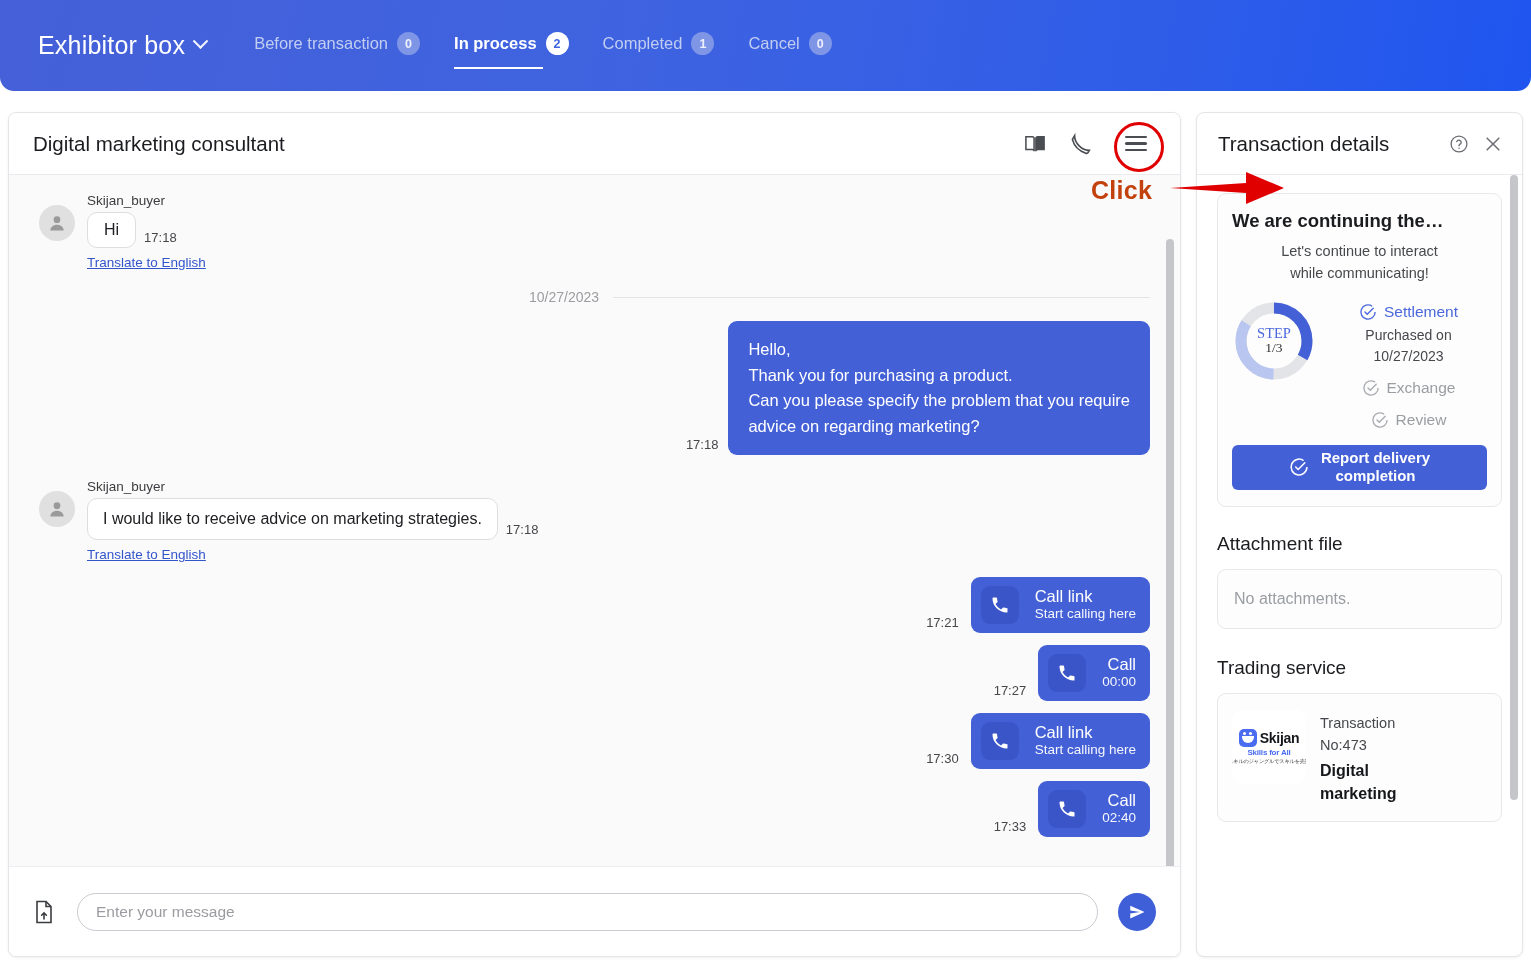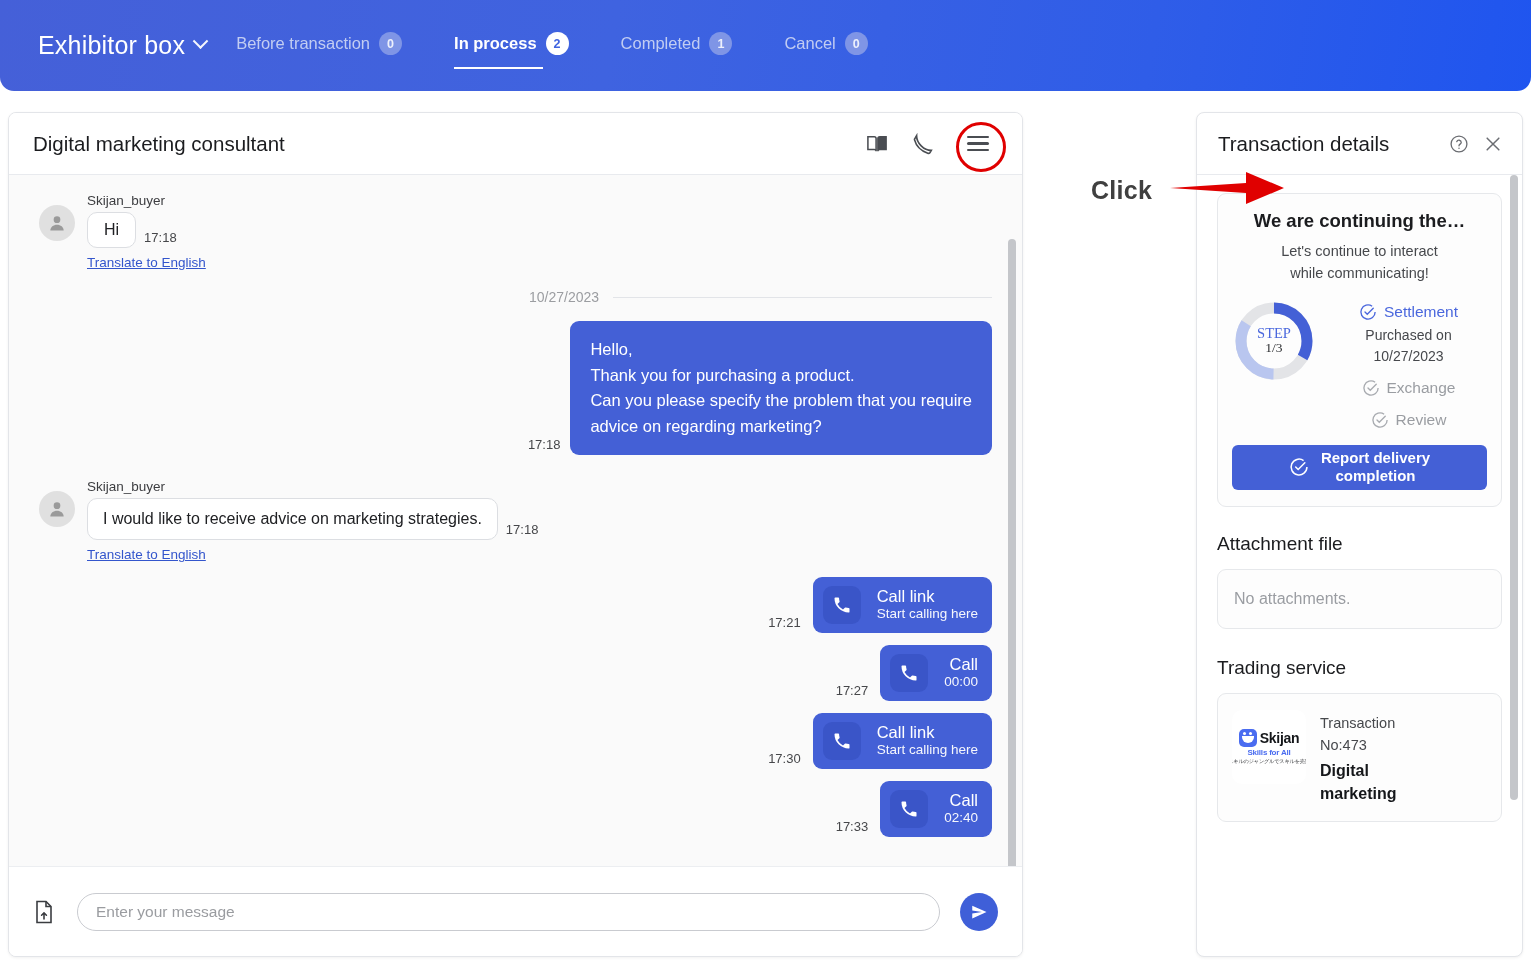--- a/index.html
+++ b/index.html
@@ -22,41 +22,41 @@
     display: flex; align-items: center; gap: 10px;
     margin-left: 38px; color: #ffffff;
     font-size: 25px; letter-spacing: .2px;
   }
   .brand .chev {
     display: inline-block; width: 11px; height: 11px;
     border-right: 2px solid #ffffff; border-bottom: 2px solid #ffffff;
     transform: rotate(45deg) translate(-3px,-3px);
     opacity: .95;
   }
-  .tabs { display: flex; align-items: center; margin-left: 30px; gap: 52px; }
+  .tabs { display: flex; align-items: center; margin-left: 48px; gap: 34px; }
   .tab {
     position: relative; display: flex; align-items: center; gap: 9px;
     color: #c2cdf2; font-size: 16.5px; padding-bottom: 4px; cursor: pointer;
   }
   .tab.active { color: #ffffff; font-weight: 700; }
   .tab.active::after {
     content: ""; position: absolute; left: 0; right: 26px; bottom: -10px;
     height: 2.5px; background: #ffffff;
   }
   .badge {
     min-width: 23px; height: 23px; border-radius: 50%;
     display: inline-flex; align-items: center; justify-content: center;
     font-size: 12.5px; font-weight: 700;
     background: #7f95e6; color: #eef1fc;
   }
   .tab.active .badge { background: #ffffff; color: #3f63e0; }
 
   
   .chat {
-    position: absolute; left: 8px; top: 112px; width: 1015px; height: 845px;
+    position: absolute; left: 8px; top: 112px; width: 1173px; height: 845px;
     background: #ffffff; border: 1px solid #e3e5e9; border-radius: 8px;
     box-shadow: 0 1px 3px rgba(0,0,0,.06);
     overflow: hidden; display: flex; flex-direction: column;
   }
   .chat-head {
     height: 62px; flex: 0 0 62px; border-bottom: 1px solid #e8eaee;
     display: flex; align-items: center; padding: 0 22px 0 24px; background: #fff;
   }
   .chat-title { font-size: 20.5px; color: #1b1c1f; }
   .chat-head-icons { margin-left: auto; display: flex; align-items: center; gap: 20px; }
@@ -151,21 +151,21 @@
   .details-title { font-size: 20.5px; color: #1b1c1f; }
   .details-head .sp { margin-left: auto; }
   .help-icon, .close-icon { width: 22px; height: 22px; cursor: pointer; display:flex; align-items:center; justify-content:center; }
   .details-body { flex: 1 1 auto; position: relative; padding: 18px 20px 0 20px; overflow: hidden; }
   .sec-title { font-size: 19px; color: #1b1c1f; margin: 10px 0 14px 0; }
   .card {
     border: 1px solid #e6e8eb; border-radius: 9px; background: #fdfdfd;
     padding: 16px 14px;
   }
   .cond-title {
-    font-size: 18.5px; font-weight: 700; color: #1b1c1f; text-align: center;
+    font-size: 18.5px; font-weight: 700; color: #1b1c1f; 
     white-space: nowrap; overflow: hidden; text-overflow: ellipsis;
   }
   .cond-sub { font-size: 14.5px; color: #46484c; text-align: center; line-height: 1.55; margin-top: 8px; }
   .step-row { display: flex; align-items: flex-start; gap: 14px; margin-top: 14px; }
   .ring { position: relative; width: 84px; height: 84px; flex: 0 0 84px; font-family: Liberation Serif, serif; }
   .ring-label {
     position: absolute; inset: 0; display: flex; flex-direction: column;
     align-items: center; justify-content: center; line-height: 1.1;
   }
   .ring-step { font-size: 14.5px; color: #4a67dd; }
@@ -213,21 +213,21 @@
   .svc-no { font-size: 14.5px; color: #46484c; line-height: 1.55; }
   .svc-name { font-size: 16px; font-weight: 700; color: #15171a; line-height: 1.45; margin-top: 2px; }
   .details-scroll {
     position: absolute; right: 4px; top: 0px; width: 8px; height: 625px;
     background: #c4c6ca; border-radius: 4px;
   }
 
   
   .ann-click {
     position: absolute; left: 1091px; top: 176px;
-    font-size: 25px; font-weight: 700; color: #404040;
+    font-size: 25px; font-weight: 700; color: #c2410c;
     letter-spacing: .3px; pointer-events: none;
   }
   .ann-arrow { position: absolute; left: 1168px; top: 166px; pointer-events: none; }
 </style>
 </head>
 <body>
 
 <div class="app">
 
   <div class="topbar">

